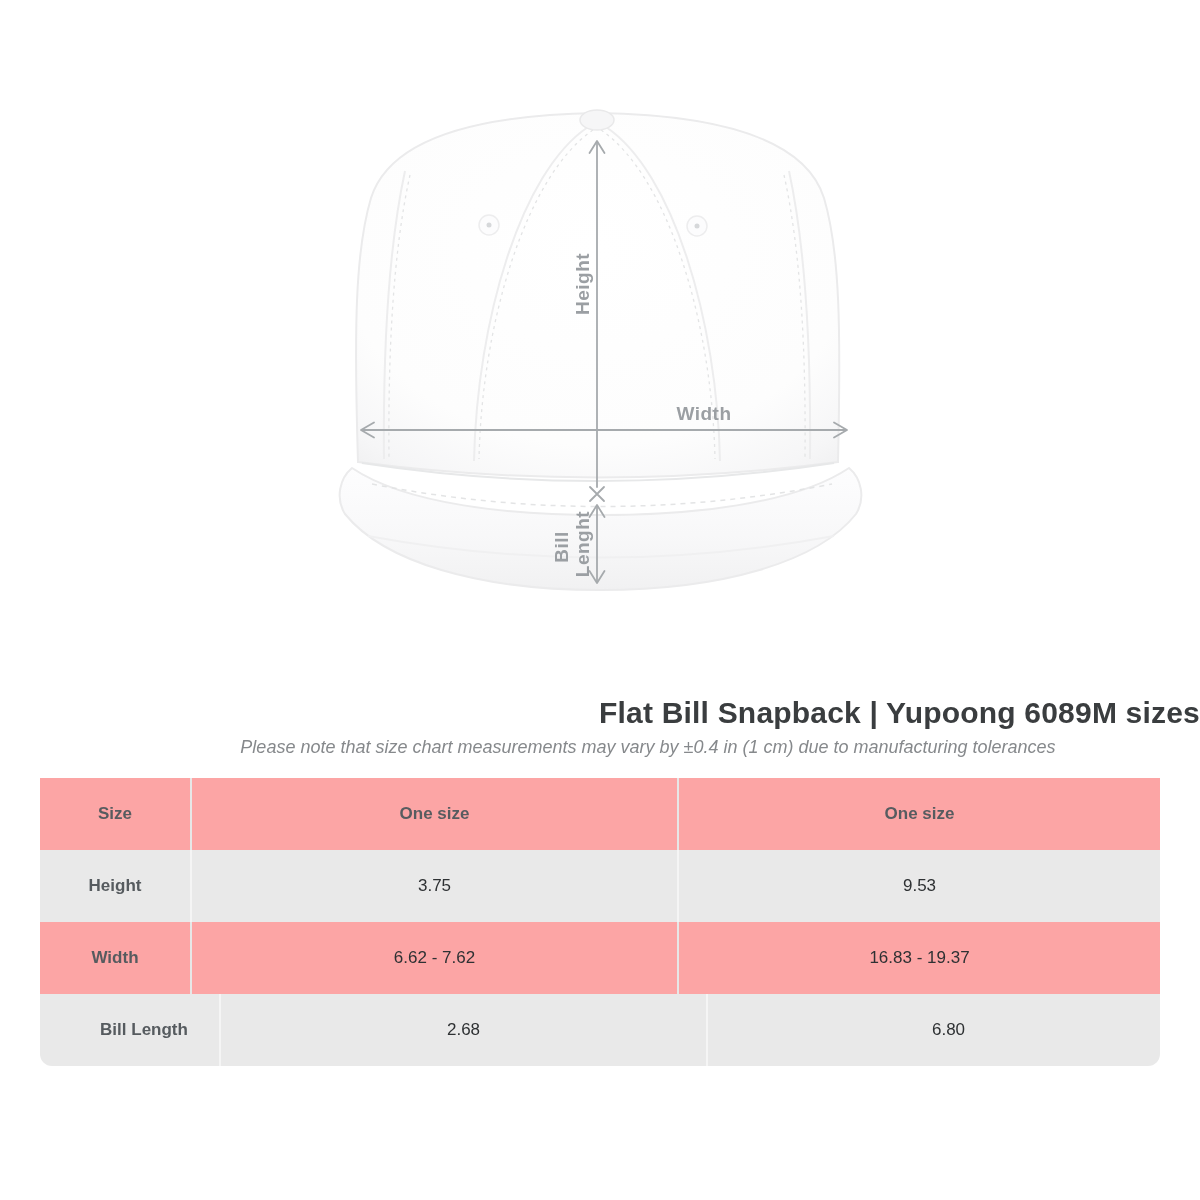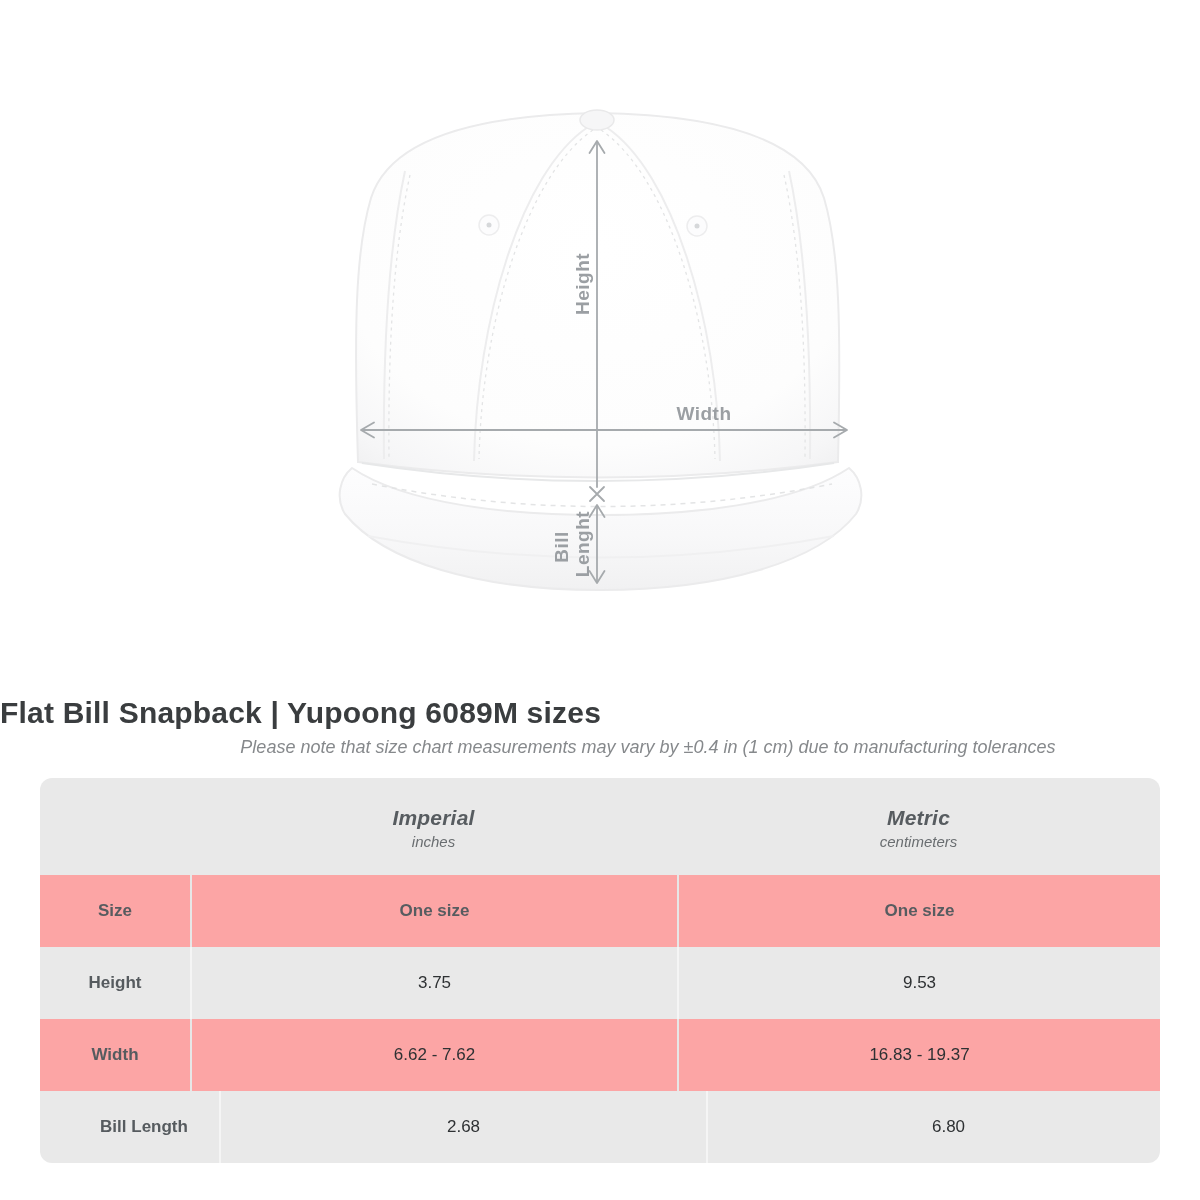--- a/index.html
+++ b/index.html
@@ -5,21 +5,21 @@
   html,body{margin:0;padding:0;background:#ffffff;}
   body{width:1200px;height:1200px;position:relative;font-family:"Liberation Sans",sans-serif;
        -webkit-font-smoothing:antialiased;}
   .page{position:absolute;inset:0;width:1200px;height:1200px;background:#ffffff;overflow:hidden;}
 
   
   .figure-wrap{position:absolute;left:0;top:0;width:1200px;height:660px;}
   svg text{font-family:"Liberation Sans",sans-serif;}
 
   
-  .chart-title{position:absolute;left:0;top:696px;width:1200px;text-align:left;
+  .chart-title{position:absolute;left:0;top:696px;width:1200px;text-align:right;
                font-size:30px;font-weight:bold;color:#3a3d3f;letter-spacing:.2px;}
   .chart-subtitle{position:absolute;left:0;top:737px;width:1200px;text-align:center;
                   font-size:18px;font-style:italic;color:#86898c;padding-left:48px;}
 
   
   .size-table{position:absolute;left:40px;top:778px;width:1120px;}
   .t-header{display:grid;grid-template-columns:150px 487px 483px;height:97px;
             background:#e9e9e9;border-radius:12px 12px 0 0;}
   .t-header .hcell{display:flex;flex-direction:column;align-items:center;justify-content:center;
                    padding-top:3px;}
@@ -125,31 +125,20 @@
         </text>
       </g>
     </svg>
   </div>
 
   <div class="chart-title">Flat Bill Snapback | Yupoong 6089M sizes</div>
   <div class="chart-subtitle">Please note that size chart measurements may vary by ±0.4 in (1 cm) due to manufacturing tolerances</div>
 
   <div class="size-table">
 
-    <div class="t-header">
-      <div class="hcell"></div>
-      <div class="hcell">
-        <span class="hdr-main">Imperial</span>
-        <span class="hdr-unit">inches</span>
-      </div>
-      <div class="hcell">
-        <span class="hdr-main">Metric</span>
-        <span class="hdr-unit">centimeters</span>
-      </div>
-    </div>
 
     <div class="t-row row--light">
       <div class="cell row-label">Size</div>
       <div class="cell val val--strong">One size</div>
       <div class="cell val val--strong">One size</div>
     </div>
 
     <div class="t-row row--shade">
       <div class="cell row-label">Height</div>
       <div class="cell val">3.75</div>

